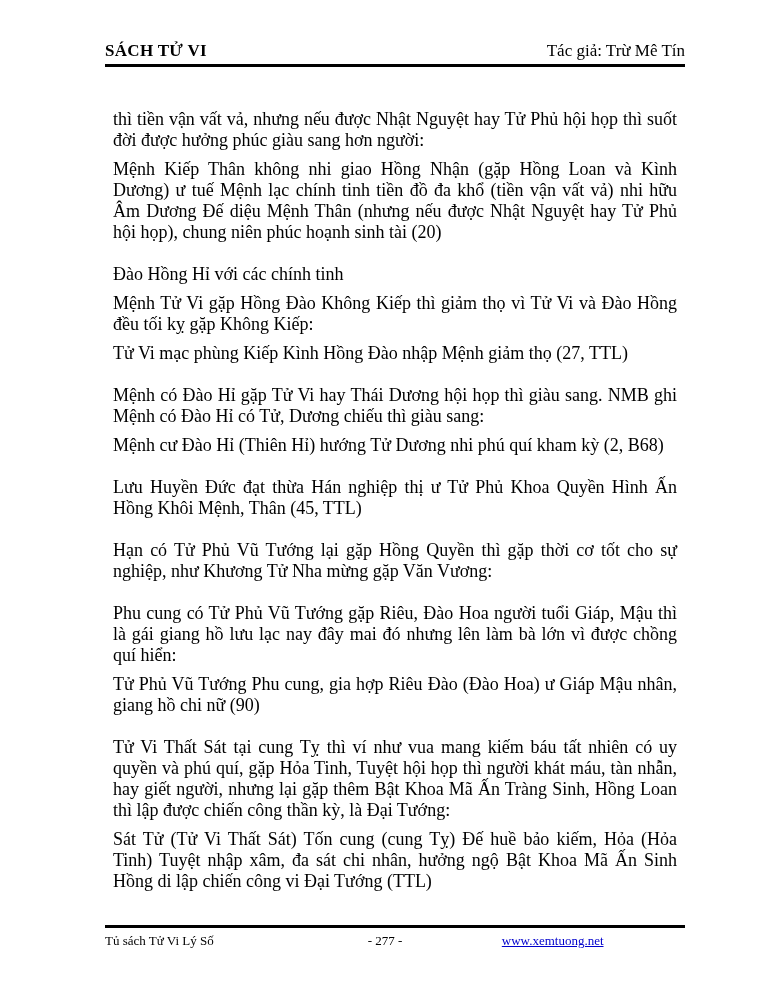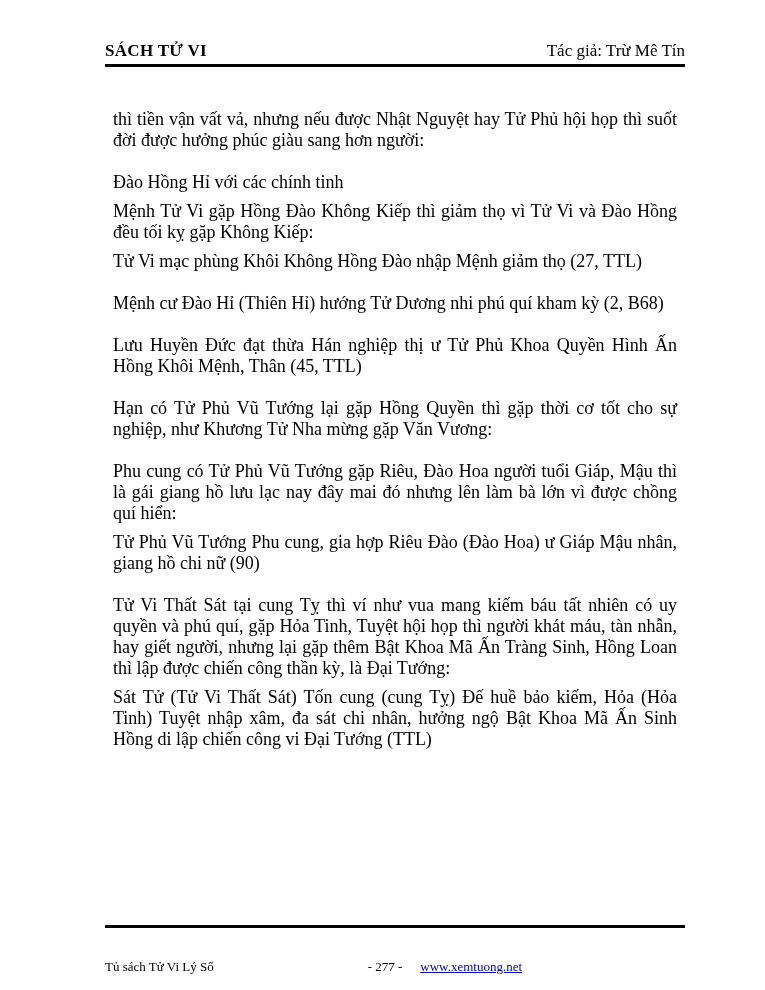--- a/index.html
+++ b/index.html
@@ -62,48 +62,50 @@
     left: 105px;
     top: 931px;
     width: 580px;
     display: grid;
     grid-template-columns: 1fr auto 1fr;
     align-items: baseline;
     font-size: 13px;
     line-height: 20px;
   }
   .footer-center { text-align: left; transform: translateX(-18px); margin-left: 16px; }
-  .footer-right { text-align: left; margin-top: 26px; }
+  .footer-right { text-align: center; }
   .website-link {
     color: #0000cc;
     text-decoration: underline;
     cursor: pointer;
   }
 </style>
 </head>
 <body>
 
 <div class="page">
 
   <div class="page-header">
     <span class="book-title">SÁCH TỬ VI</span>
     <span class="author">Tác giả: Trừ Mê Tín</span>
   </div>
   <div class="header-rule"></div>
 
   <div class="document-body">
     <section class="text-block">
       <p>thì tiền vận vất vả, nhưng nếu được Nhật Nguyệt hay Tử Phủ hội họp thì suốt đời được hưởng phúc giàu sang hơn người:</p>
+      <p>Mệnh Kiếp Thân không nhi giao Hồng Nhận (gặp Hồng Loan và Kình Dương) ư tuế Mệnh lạc chính tinh tiền đồ đa khổ (tiền vận vất vả) nhi hữu Âm Dương Đế diệu Mệnh Thân (nhưng nếu được Nhật Nguyệt hay Tử Phủ hội họp), chung niên phúc hoạnh sinh tài (20)</p>
     </section>
     <section class="text-block">
       <p>Đào Hồng Hỉ với các chính tinh</p>
       <p>Mệnh Tử Vi gặp Hồng Đào Không Kiếp thì giảm thọ vì Tử Vi và Đào Hồng đều tối kỵ gặp Không Kiếp:</p>
-      <p>Tử Vi mạc phùng Khôi Không Hồng Đào nhập Mệnh giảm thọ (27, TTL)</p>
+      <p>Tử Vi mạc phùng Kiếp Kình Hồng Đào nhập Mệnh giảm thọ (27, TTL)</p>
     </section>
     <section class="text-block">
+      <p>Mệnh có Đào Hỉ gặp Tử Vi hay Thái Dương hội họp thì giàu sang. NMB ghi Mệnh có Đào Hỉ có Tử, Dương chiếu thì giàu sang:</p>
       <p>Mệnh cư Đào Hỉ (Thiên Hỉ) hướng Tử Dương nhi phú quí kham kỳ (2, B68)</p>
     </section>
     <section class="text-block">
       <p>Lưu Huyền Đức đạt thừa Hán nghiệp thị ư Tử Phủ Khoa Quyền Hình Ấn Hồng Khôi Mệnh, Thân (45, TTL)</p>
     </section>
     <section class="text-block">
       <p>Hạn có Tử Phủ Vũ Tướng lại gặp Hồng Quyền thì gặp thời cơ tốt cho sự nghiệp, như Khương Tử Nha mừng gặp Văn Vương:</p>
     </section>
     <section class="text-block">
       <p>Phu cung có Tử Phủ Vũ Tướng gặp Riêu, Đào Hoa người tuổi Giáp, Mậu thì là gái giang hồ lưu lạc nay đây mai đó nhưng lên làm bà lớn vì được chồng quí hiển:</p>

